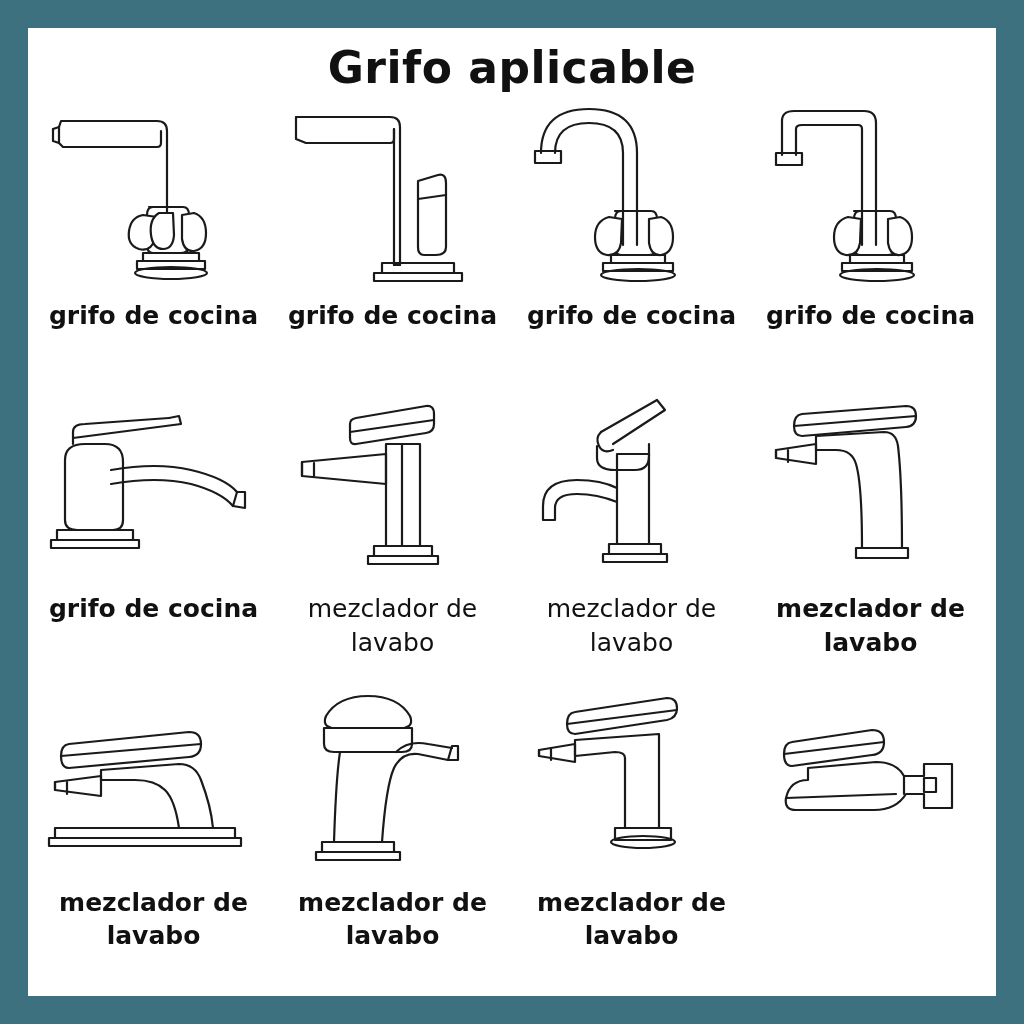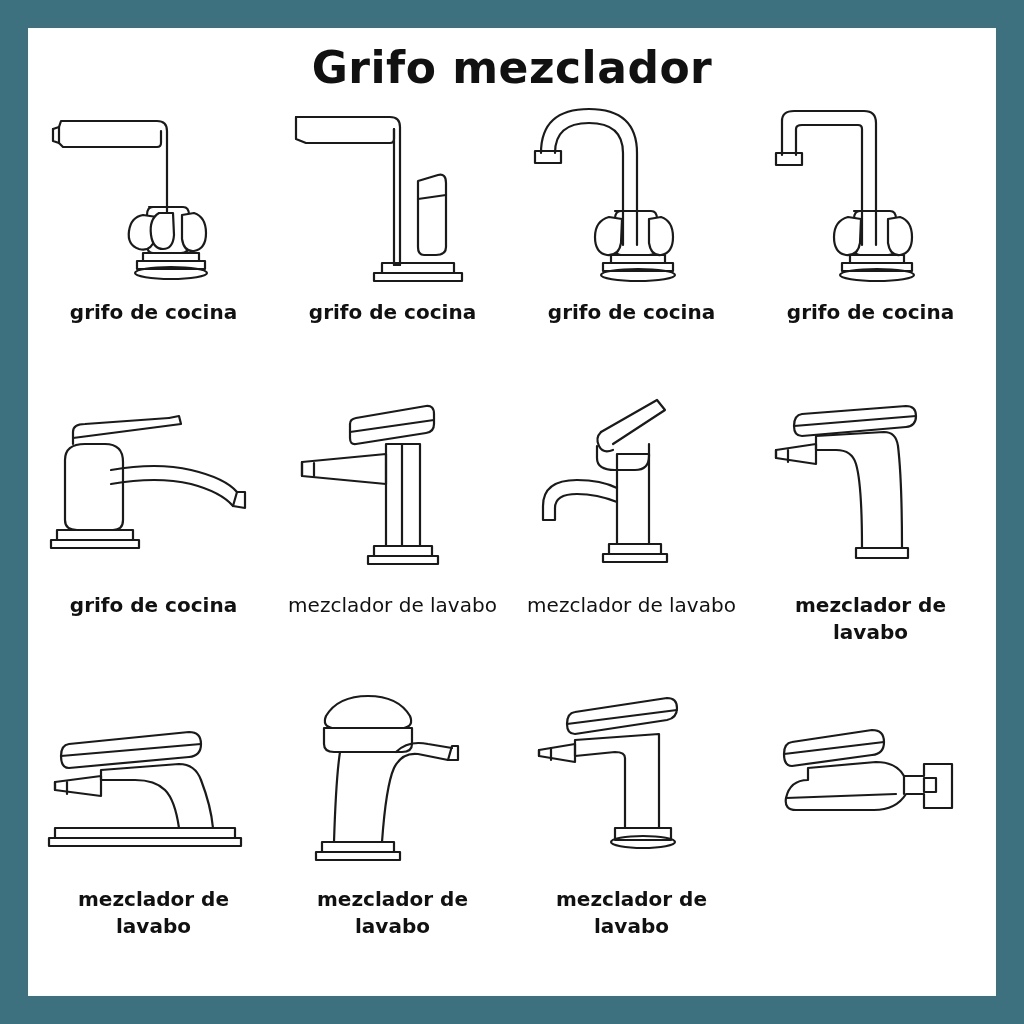--- a/index.html
+++ b/index.html
@@ -54,21 +54,21 @@
     display: flex;
     align-items: center;
     justify-content: center;
   }
   .art svg {
     display: block;
   }
   .caption {
     margin-top: 4px;
     text-align: center;
-    font-size: 20px;
+    font-size: 25px;
     line-height: 1.35;
     color: #111111;
     max-width: 210px;
     font-family: "DejaVu Sans", sans-serif;
   }
   .r3 .caption {
     font-weight: bold;
   }
   .r1 .caption {
     font-weight: bold;
@@ -90,21 +90,21 @@
     stroke-width: 2.2;
     stroke-linecap: round;
     stroke-linejoin: round;
   }
 </style>
 </head>
 <body>
 
 <div class="page">
 
-  <div class="title">Grifo mezclador</div>
+  <div class="title">Grifo aplicable</div>
 
   <div class="grid">
 
     <div class="cell r1 c1">
       <div class="art">
         <svg width="230" height="200" viewBox="0 0 230 200">
           <path class="ln" d="M20 32 L22 26 L118 26 Q128 26 128 36 L128 150"></path>
           <path class="ln" d="M20 32 L20 48 L24 52 L118 52 Q122 52 122 48 L122 36"></path>
           <path class="ln" d="M14 34 L20 32"></path>
           <path class="ln" d="M14 34 L14 46 L20 48"></path>

